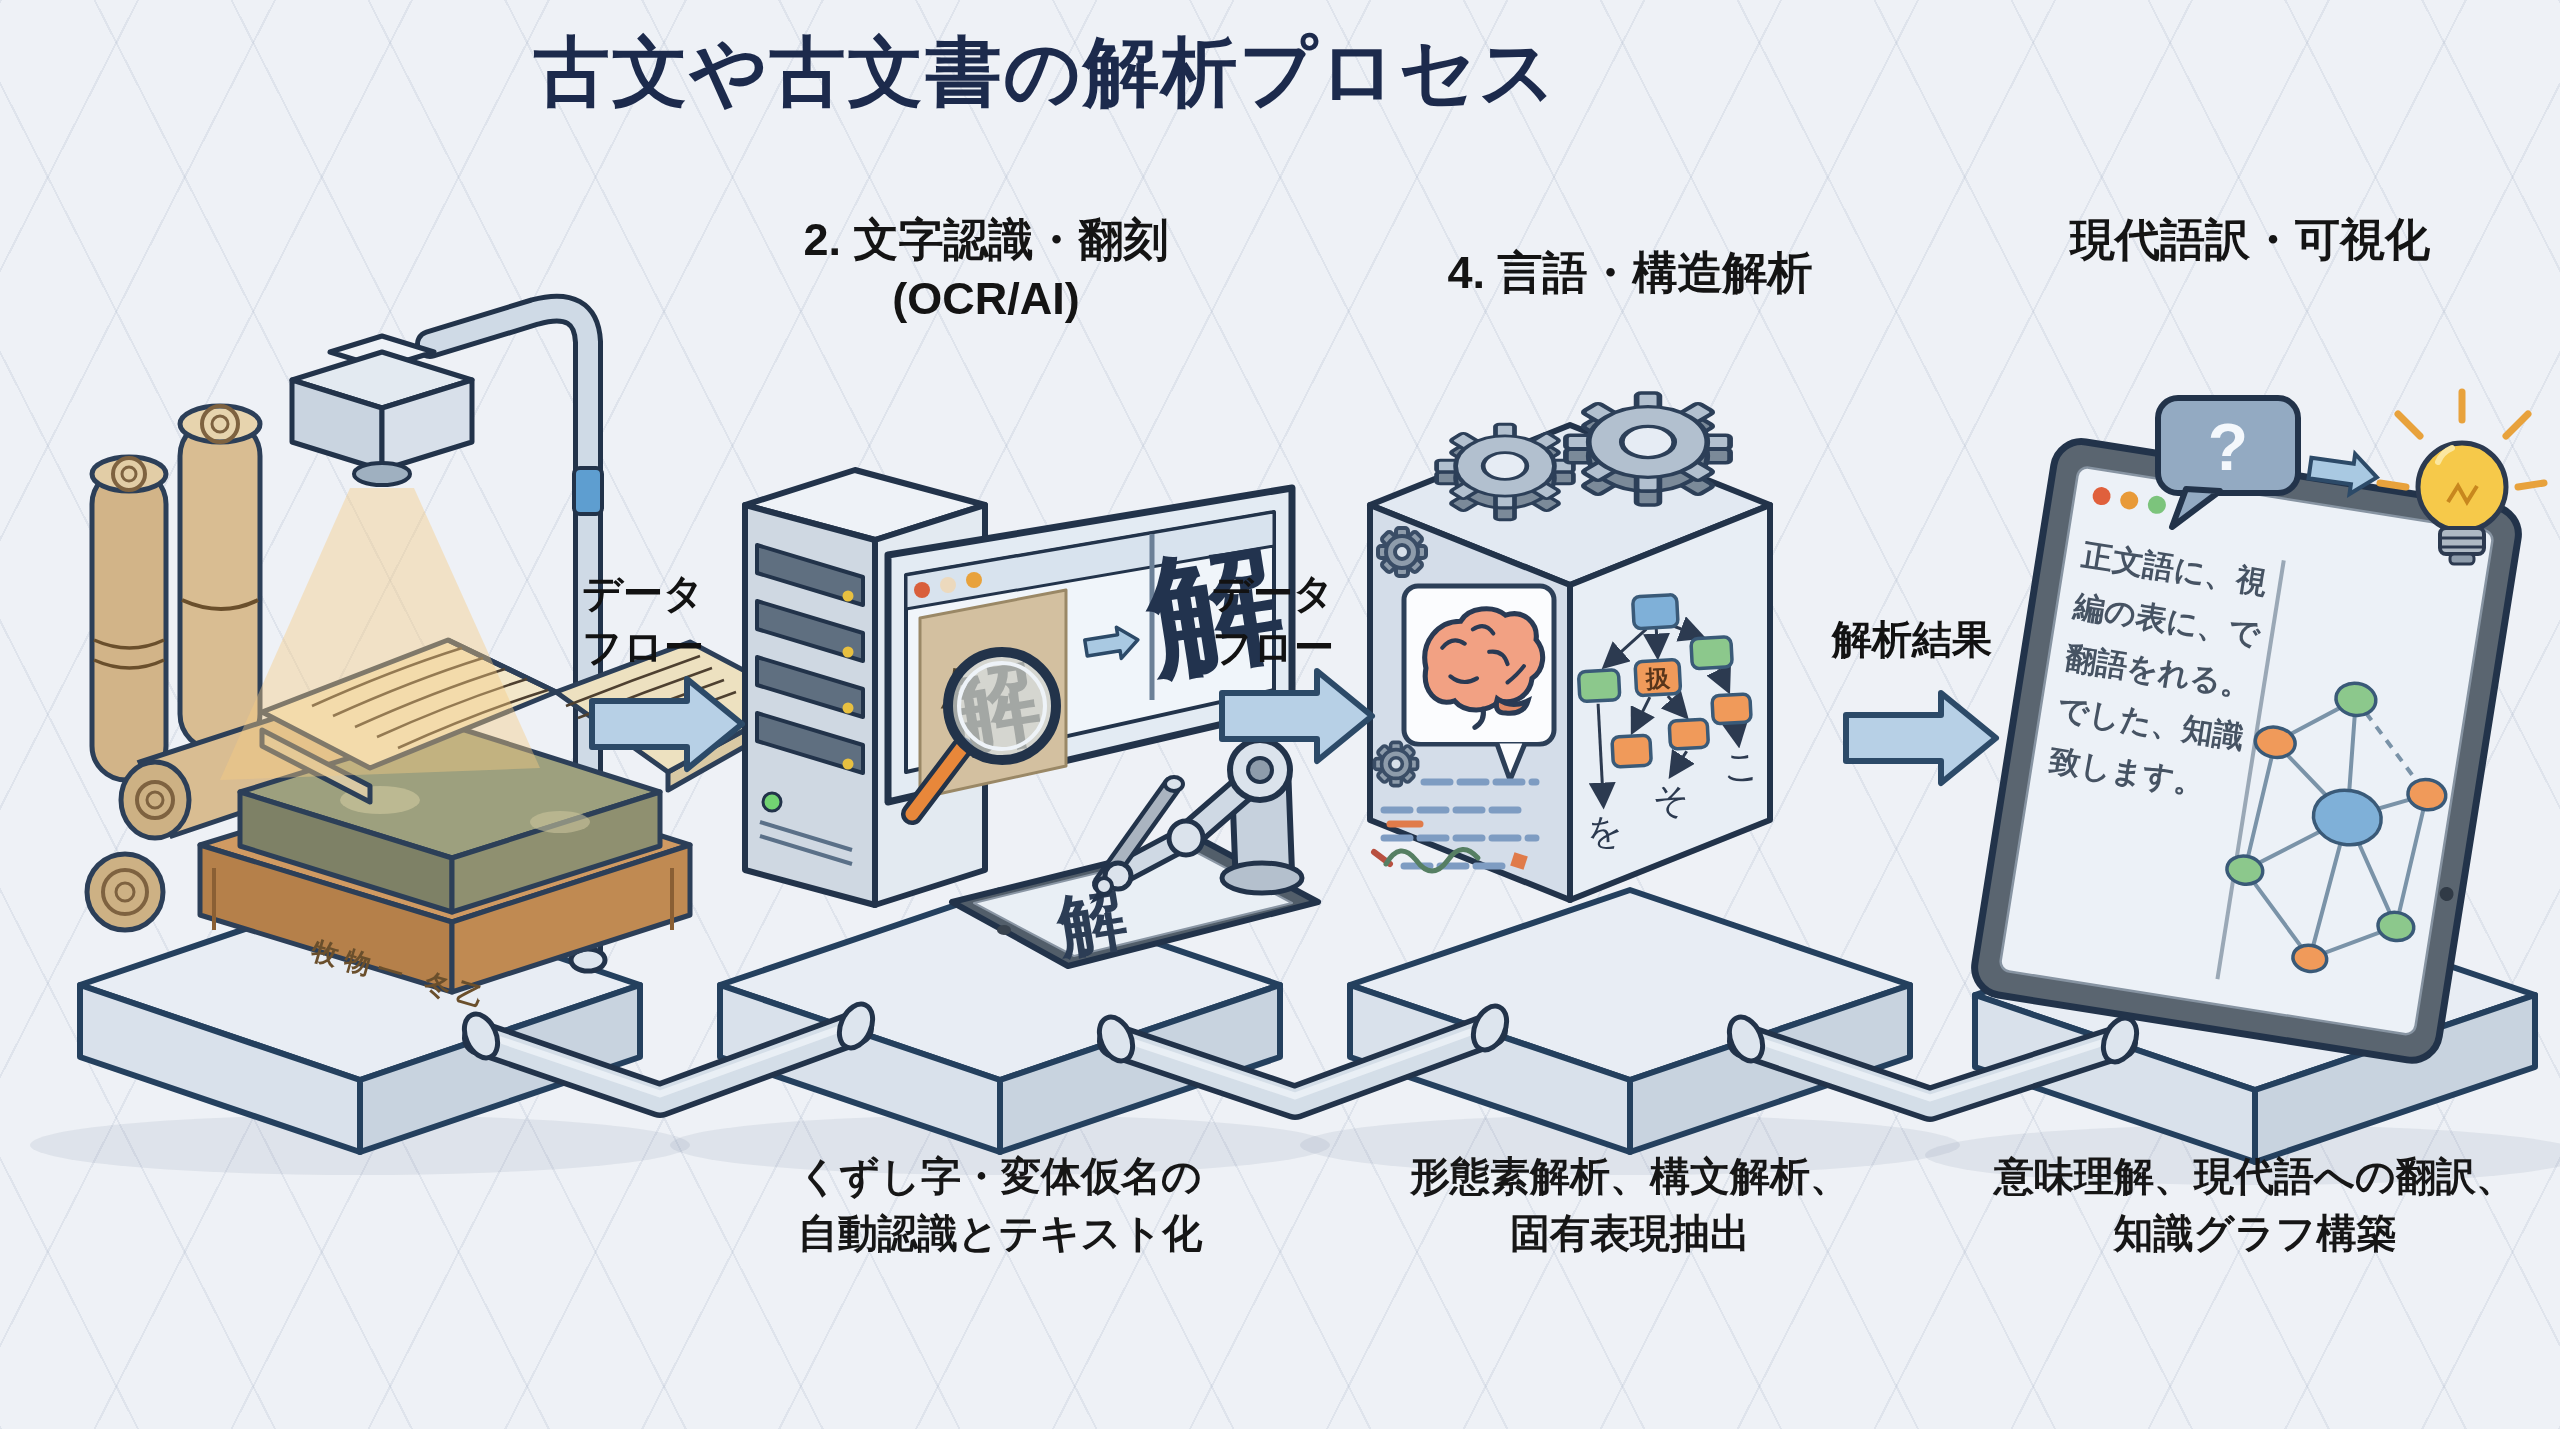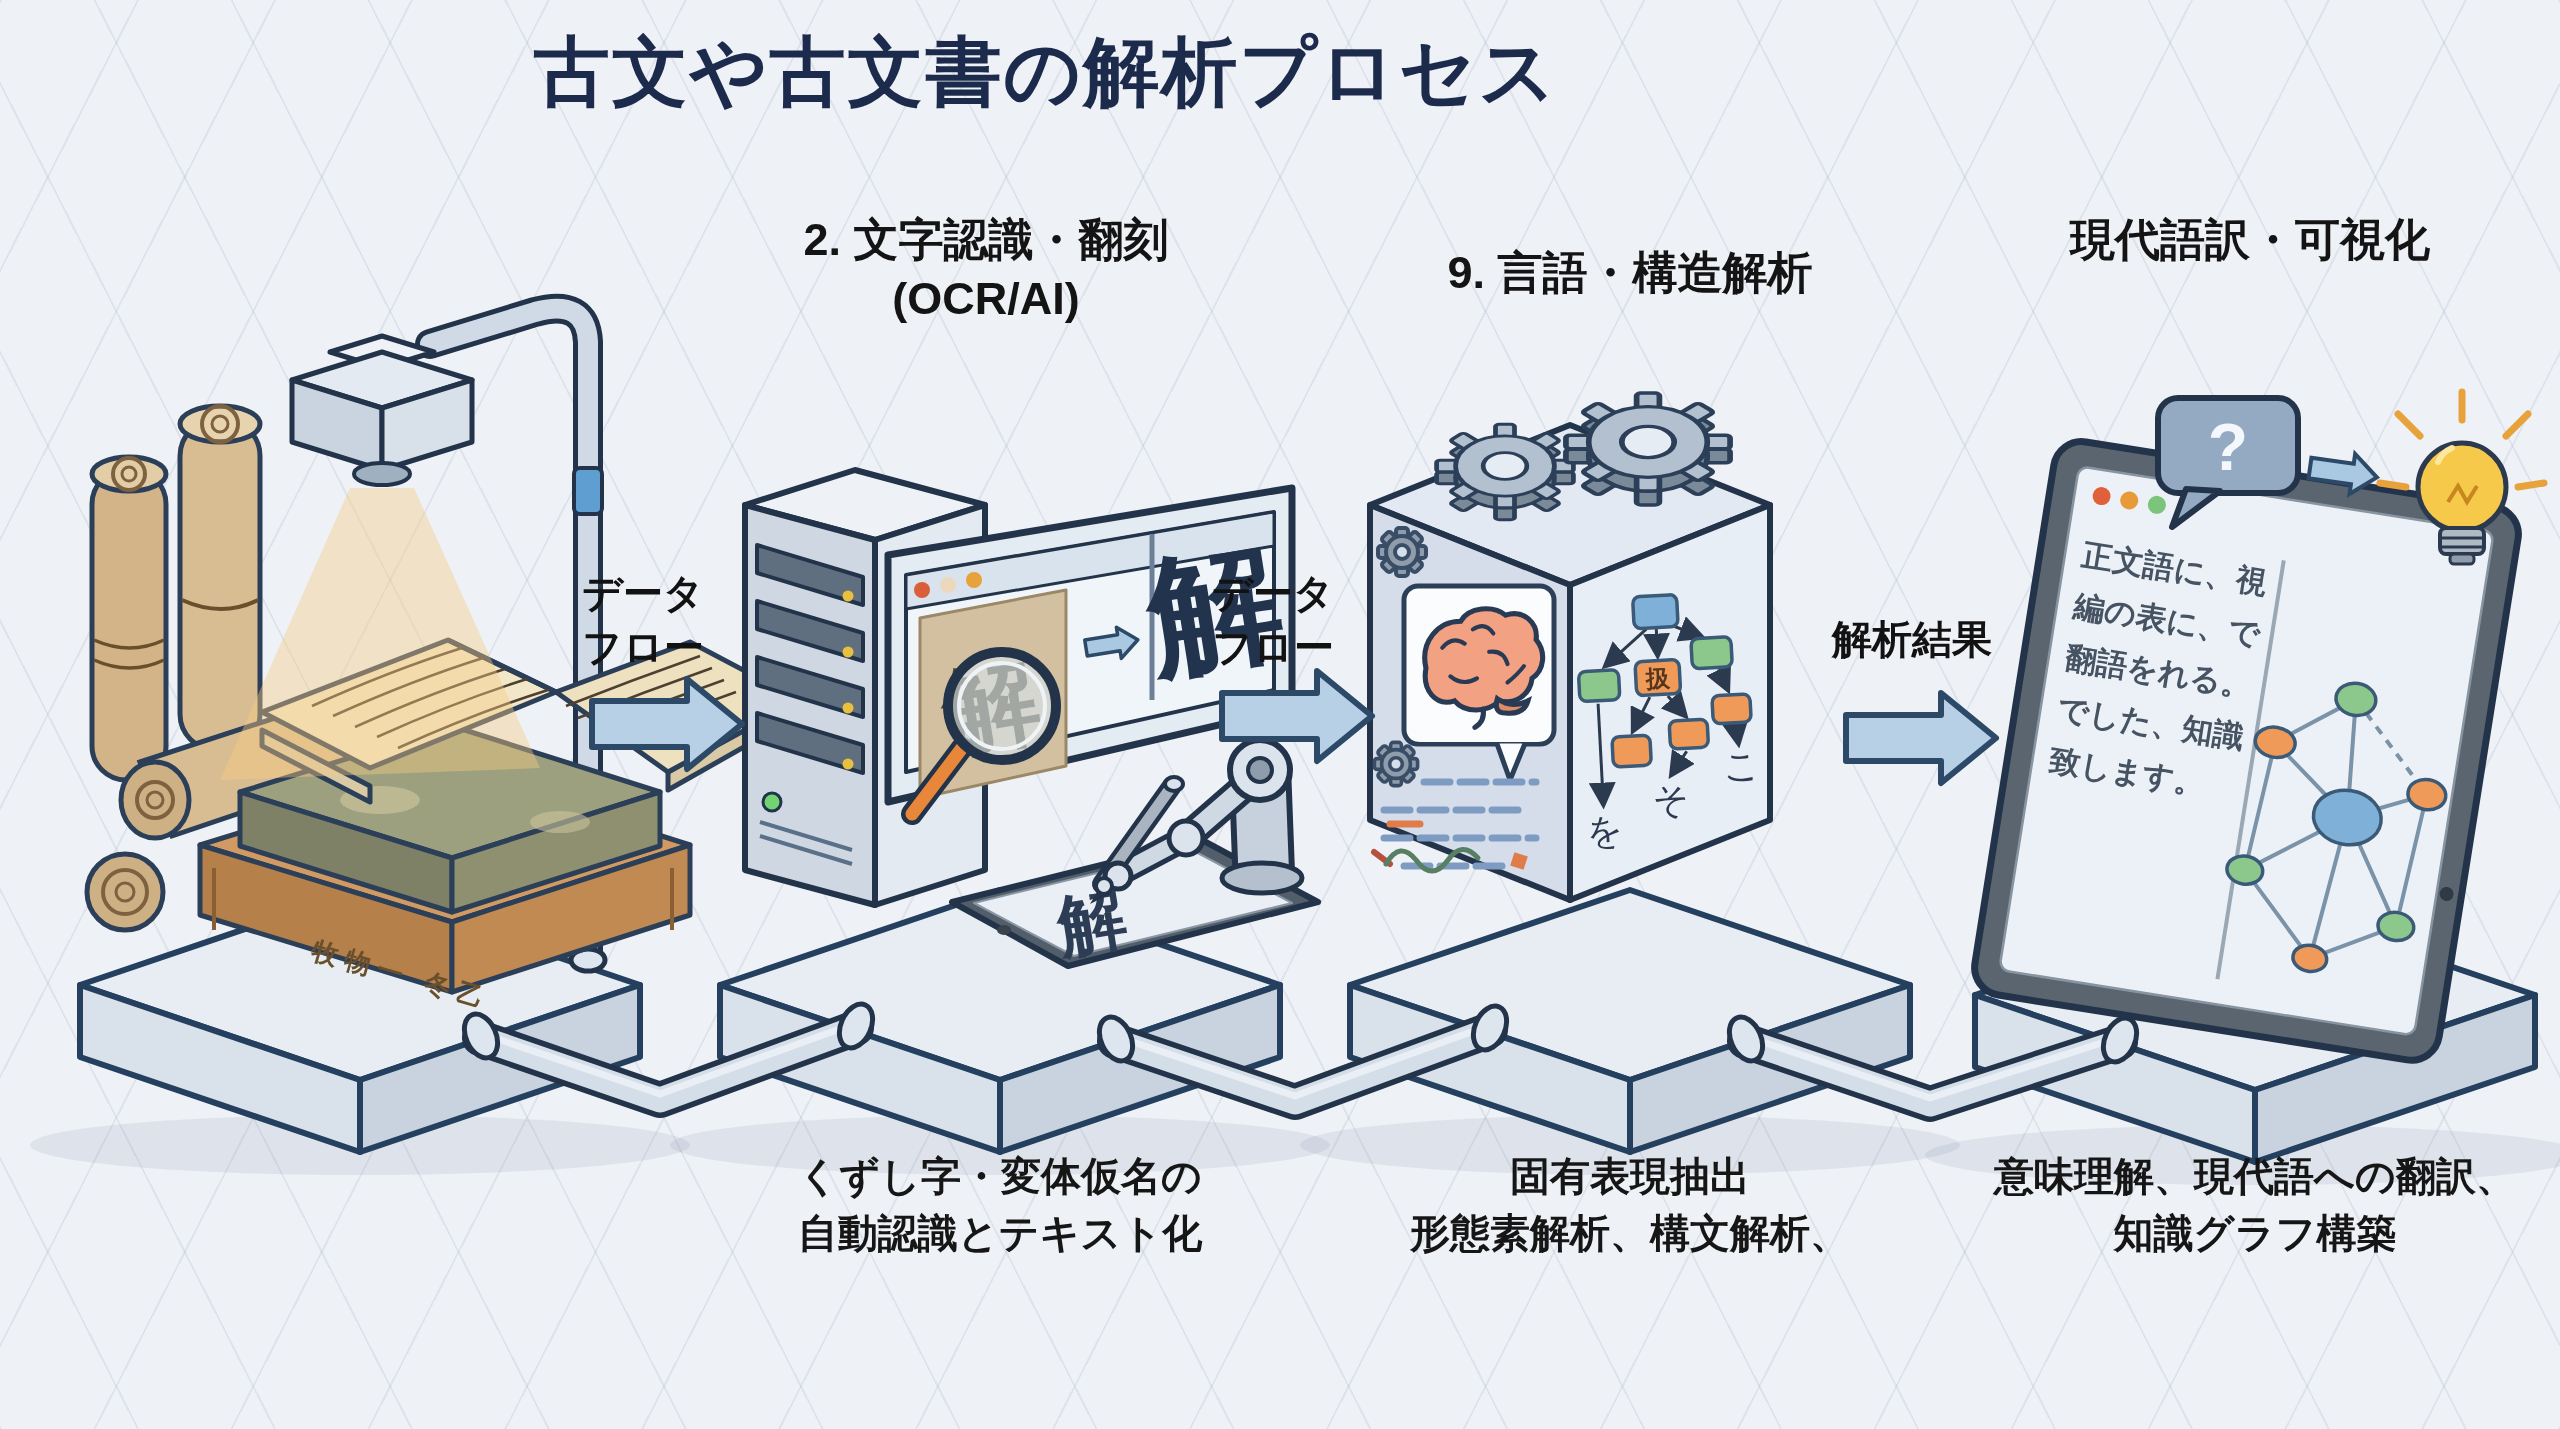--- a/index.html
+++ b/index.html
@@ -428,21 +428,21 @@
   </g>
 </svg>
 
 <h1 class="title">古文や古文書の解析プロセス</h1>
 
 <div class="heading h2">
   <span>2. 文字認識・翻刻</span>
   <span>(OCR/AI)</span>
 </div>
 <div class="heading h3">
-  <span>9. 言語・構造解析</span>
+  <span>4. 言語・構造解析</span>
   <span></span>
 </div>
 <div class="heading h4">
   <span>現代語訳・可視化</span>
 </div>
 
 <div class="arrowlabel al1">
   <span>データ</span>
   <span>フロー</span>
 </div>
@@ -453,21 +453,21 @@
 <div class="arrowlabel al3">
   <span>解析結果</span>
   <span></span>
 </div>
 
 <div class="caption c2">
   <span>くずし字・変体仮名の</span>
   <span>自動認識とテキスト化</span>
 </div>
 <div class="caption c3">
+  <span>形態素解析、構文解析、</span>
   <span>固有表現抽出</span>
-  <span>形態素解析、構文解析、</span>
 </div>
 <div class="caption c4">
   <span>意味理解、現代語への翻訳、</span>
   <span>知識グラフ構築</span>
 </div>
 
 </div>
 
 </body></html>

